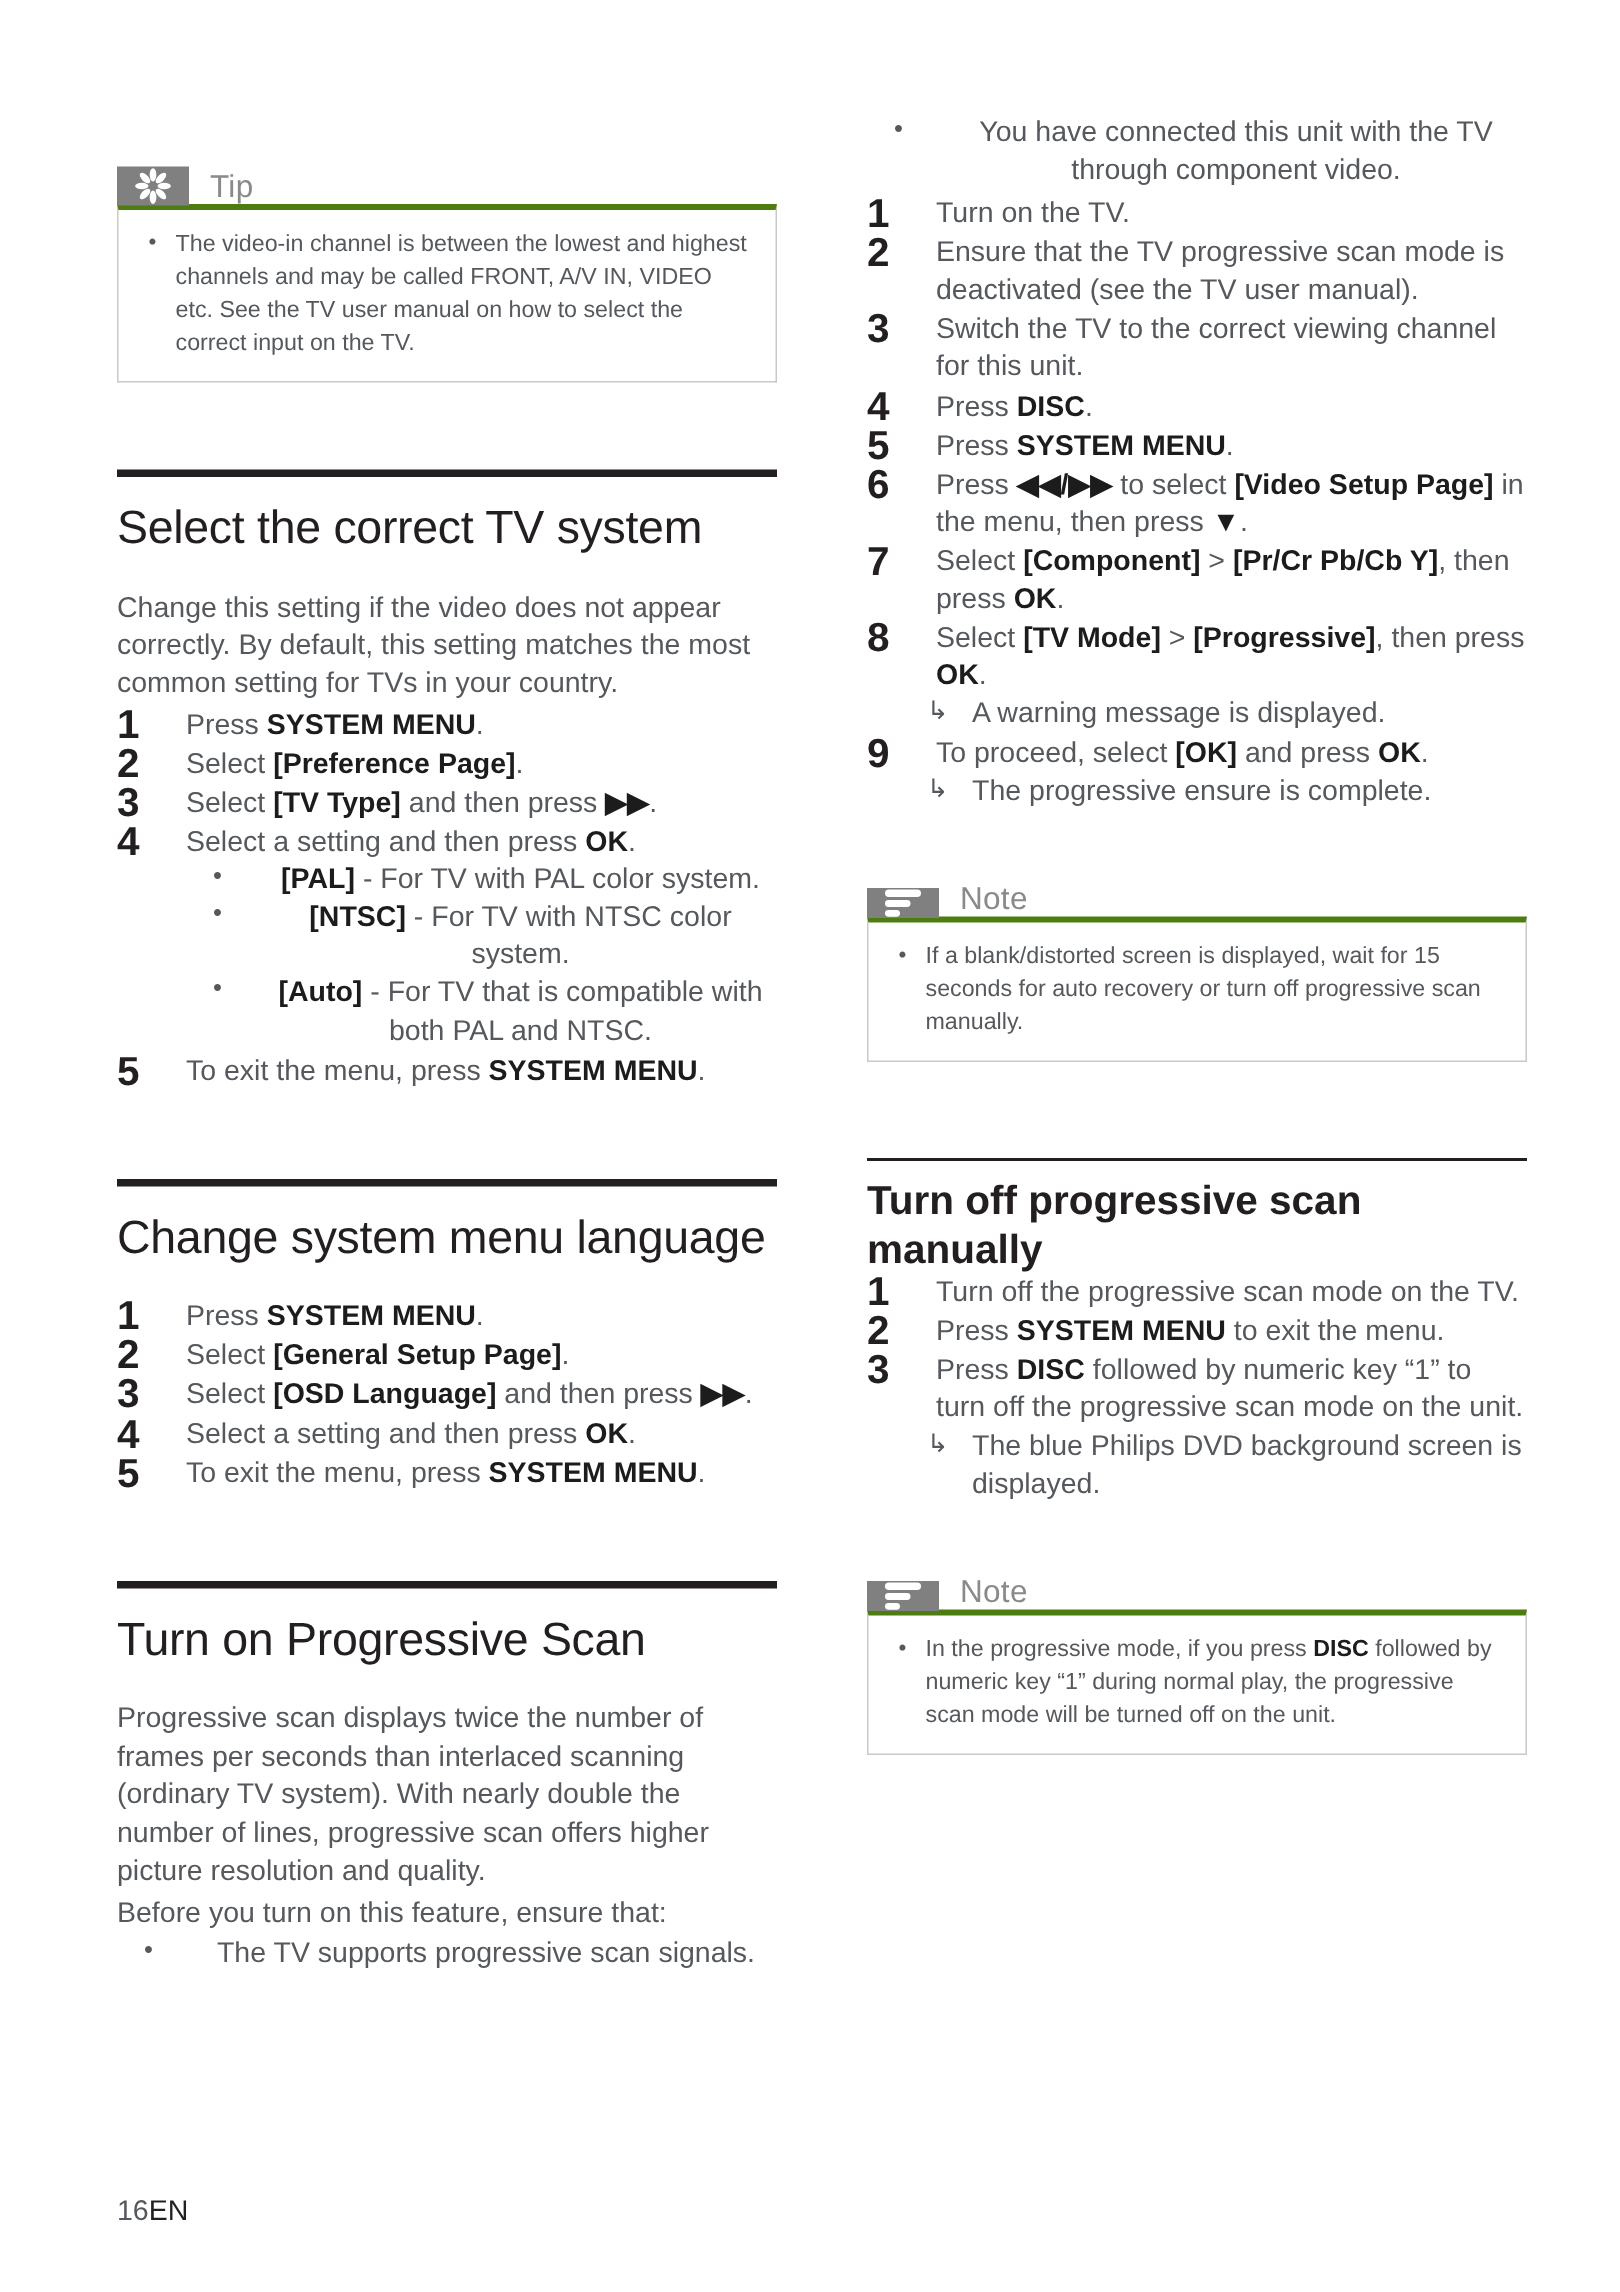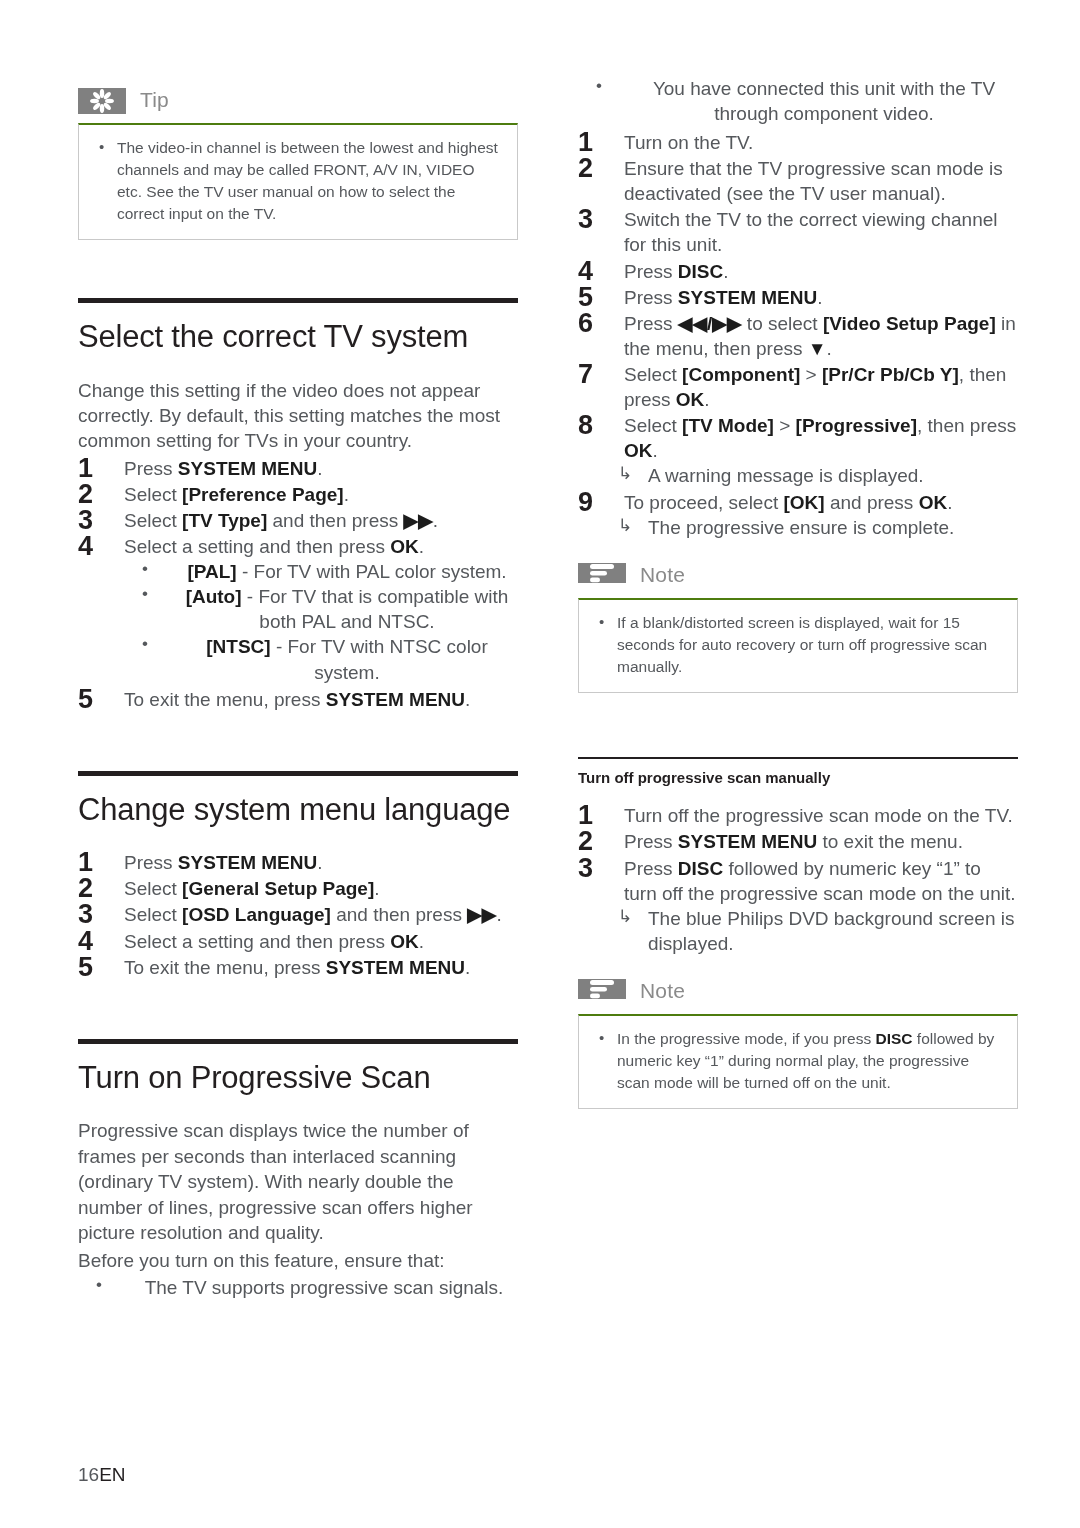--- a/index.html
+++ b/index.html
@@ -26,22 +26,23 @@
     top: 0;
     width: 440px;
   }
   .col-left  { left: 78px; }
   .col-right { left: 578px; }
 
   
   .callout { margin: 0 0 0 0; width: 440px; }
   .callout-head {
     display: flex;
-    align-items: flex-start;
+    align-items: flex-end;
     height: 36px;
+    margin-top: 13px;
   }
   .callout-icon {
     width: 48px;
     background: #808080;
     display: flex;
     align-items: center;
     justify-content: center;
     flex: 0 0 48px;
   }
   .callout-title {
@@ -52,21 +53,21 @@
     display: flex;
     align-items: center;
     letter-spacing: .2px;
   }
   .callout-body {
     border: 1px solid #c9c9c9;
     border-top: none;
     padding: 12px 16px 14px 16px;
     min-height: 60px;
   }
-  .callout-head + .callout-body { margin-top: -1px; border-top: 2px solid #4d7c0f; }
+  .callout-head + .callout-body { margin-top: -1px; border-top: 4px solid #4d7c0f; }
   .callout-item {
     position: relative;
     padding-left: 22px;
     font-size: 15.5px;
     line-height: 1.42;
     color: #55585c;
   }
   .callout-item::before {
     content: "\2022";
     position: absolute;
@@ -96,25 +97,25 @@
   }
   h1.section {
     font-size: 31px;
     line-height: 1.18;
     font-weight: 400;
     color: #231f20;
     margin: 0 0 22px 0;
     letter-spacing: -0.2px;
   }
   h2.subsection {
-    font-size: 15px;
+    font-size: 27px;
     line-height: 1.2;
     font-weight: 700;
     color: #231f20;
-    margin: 0 0 16px 0;
+    margin: 0 0 0 0;
   }
 
   p.body {
     font-size: 19px;
     line-height: 1.34;
     color: #55585c;
     margin: 0 0 2px 0;
   }
 
   
@@ -241,22 +242,22 @@
         </li>
         <li>
           <span class="num">3</span>
           <span>Select <b>[TV Type]</b> and then press <b>▶▶</b>.</span>
         </li>
         <li>
           <span class="num">4</span>
           <span>Select a setting and then press <b>OK</b>.</span>
           <ul class="subbullets">
             <li><b>[PAL]</b> - For TV with PAL color system.</li>
+            <li><b>[NTSC]</b> - For TV with NTSC color system.</li>
             <li><b>[Auto]</b> - For TV that is compatible with both PAL and NTSC.</li>
-            <li><b>[NTSC]</b> - For TV with NTSC color system.</li>
           </ul>
         </li>
         <li style="margin-top:2px;">
           <span class="num">5</span>
           <span>To exit the menu, press <b>SYSTEM MENU</b>.</span>
         </li>
       </ol>
     </div>
 
     <div class="gap-xl"></div>

